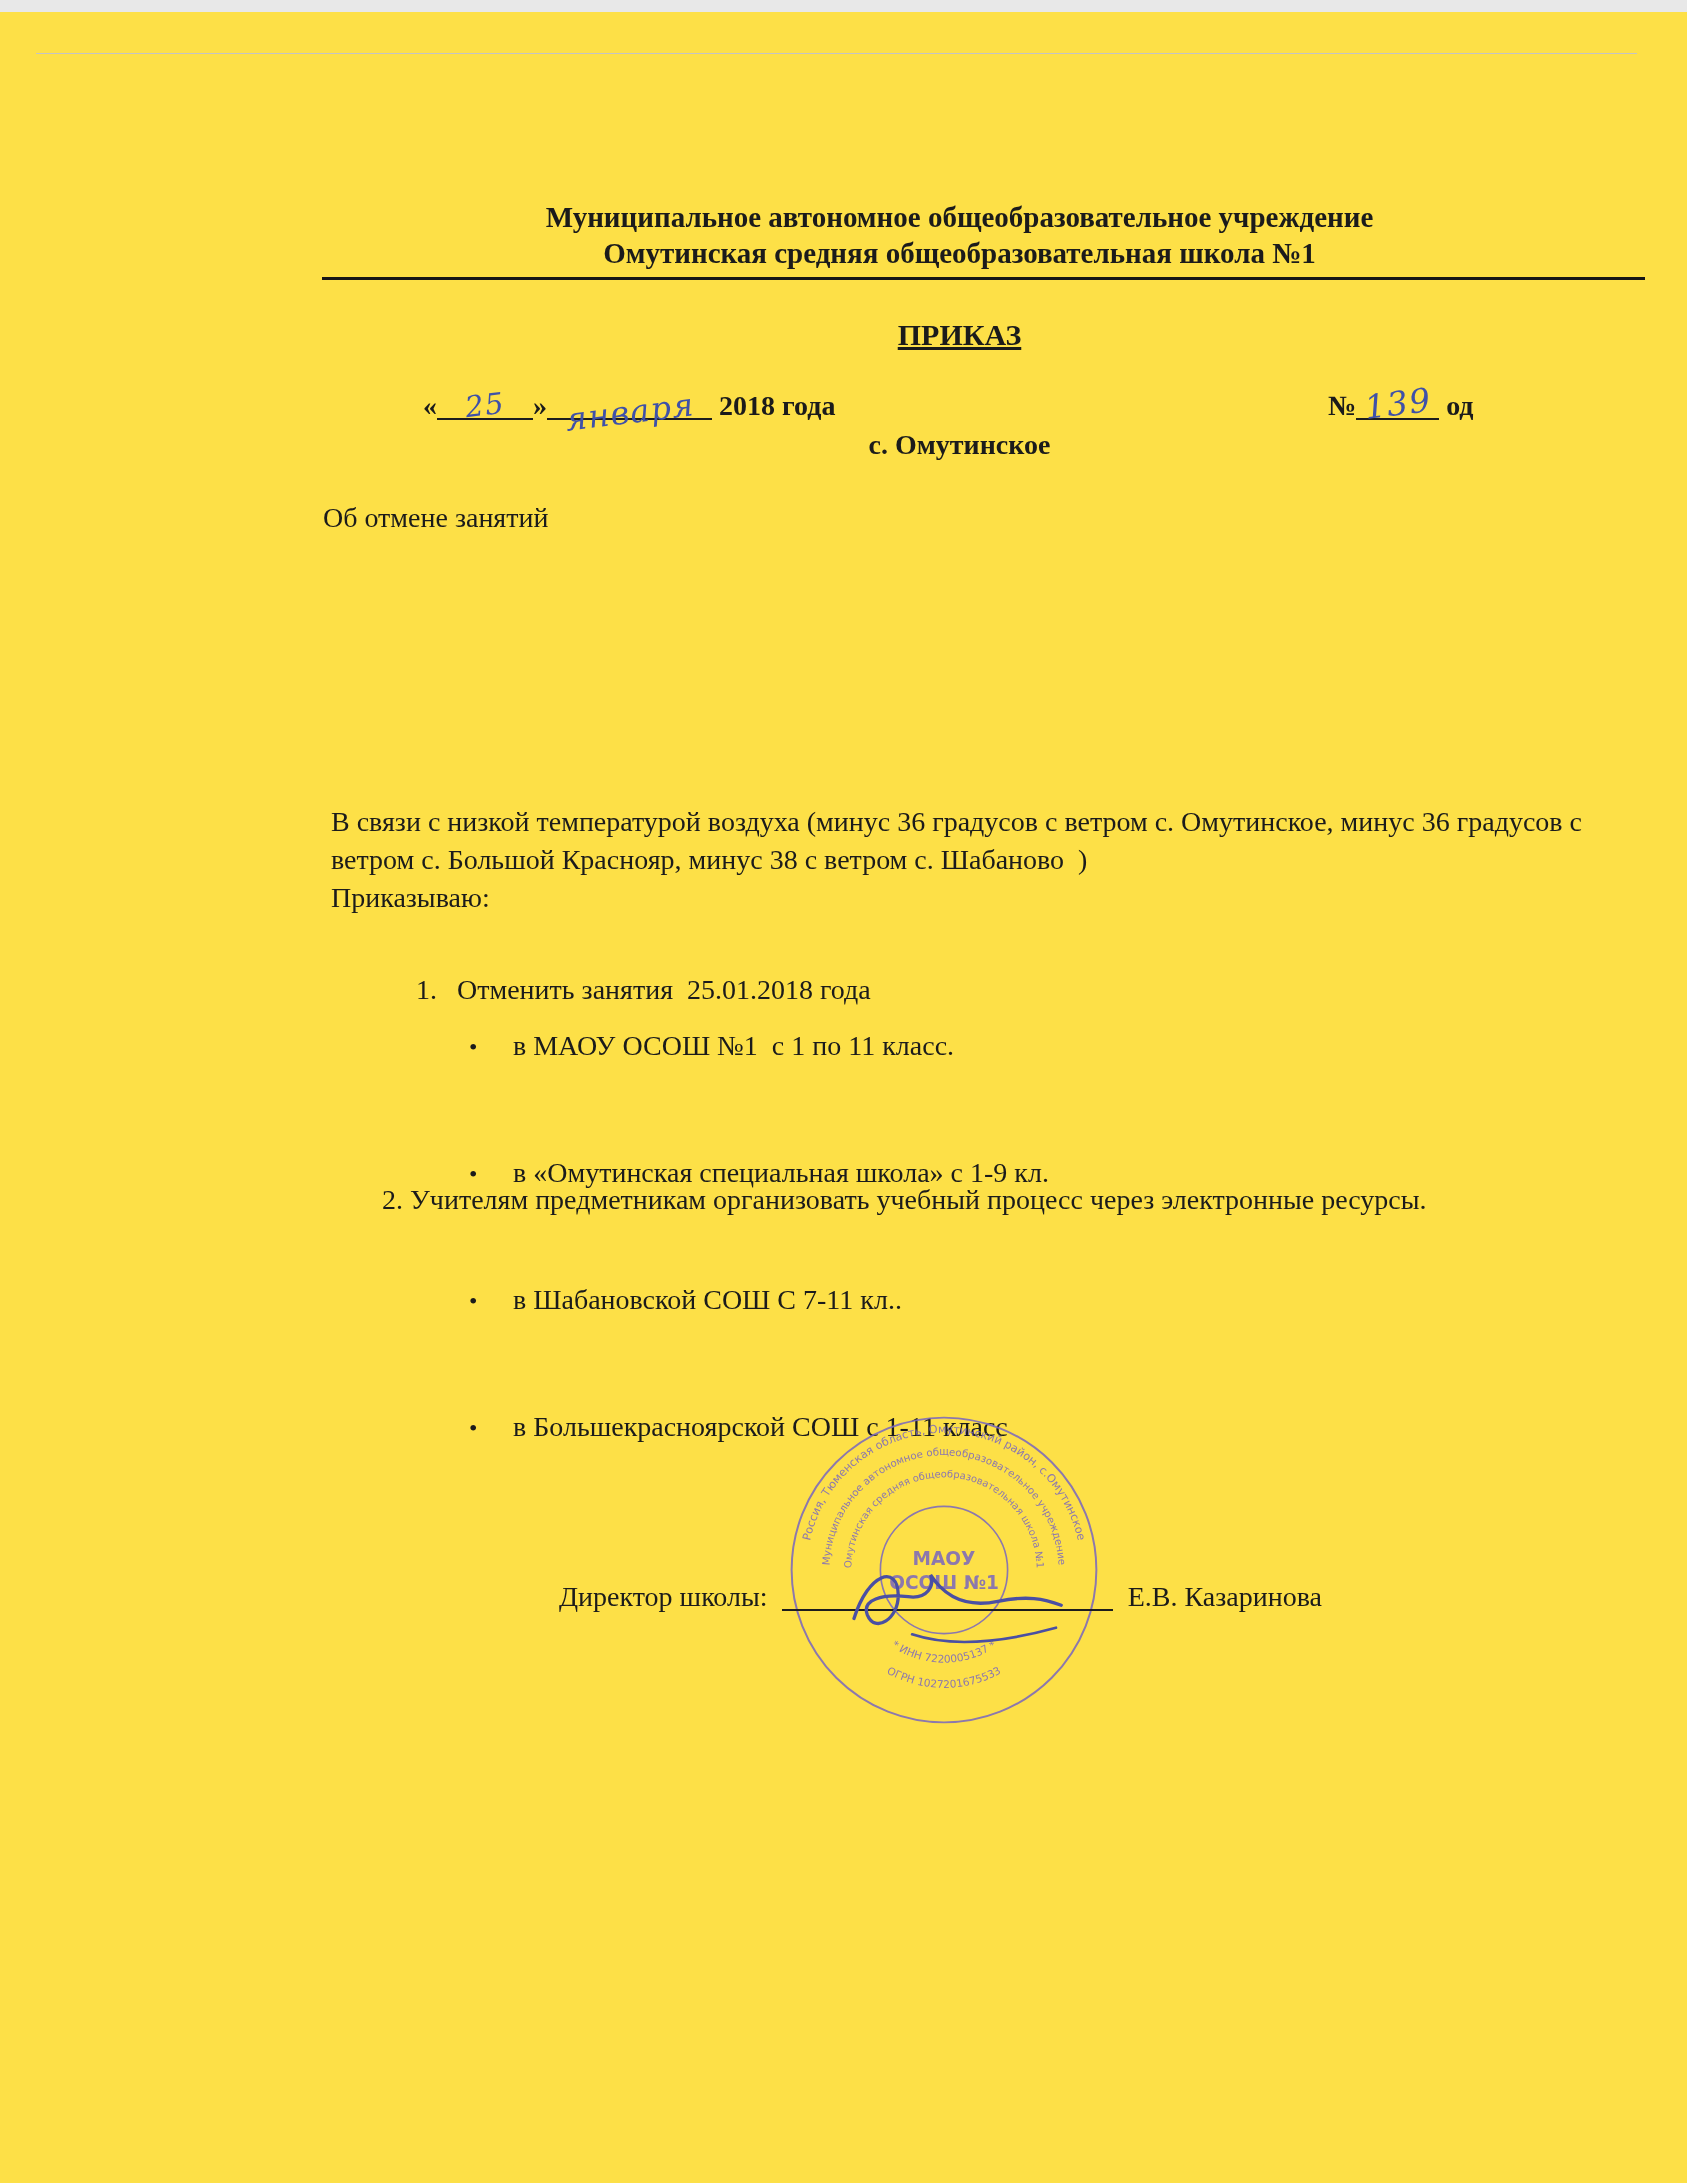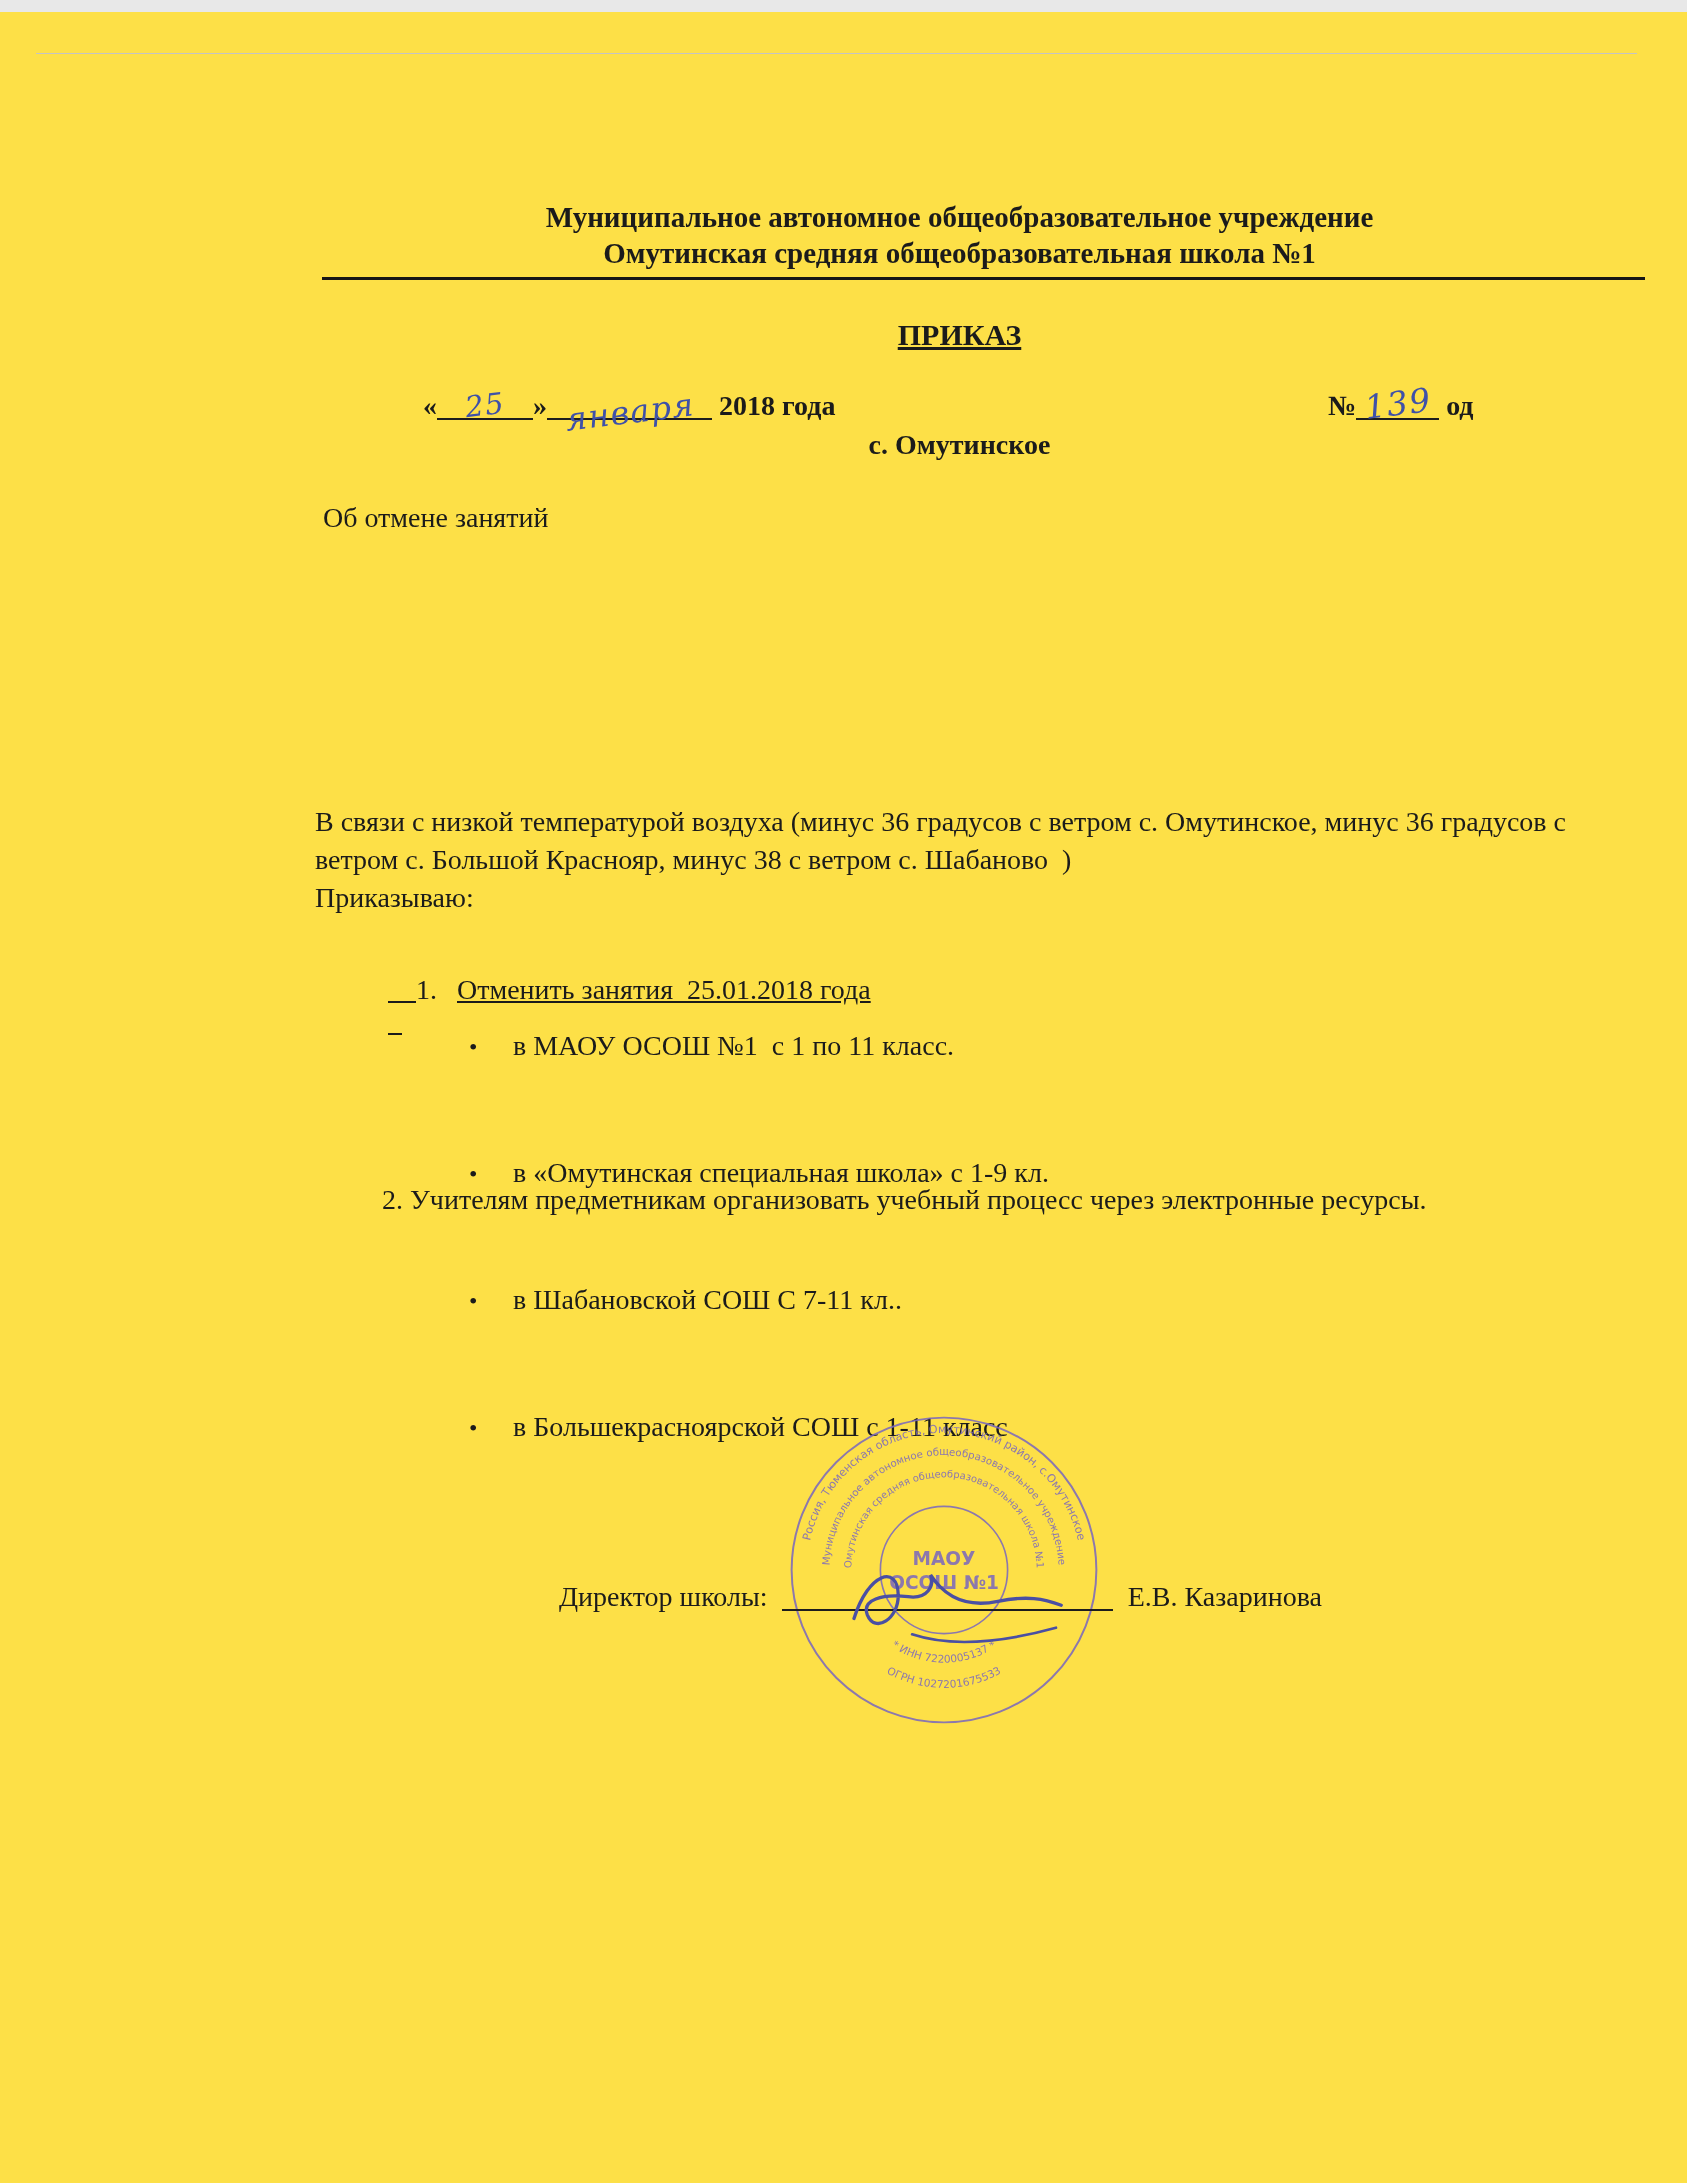--- a/index.html
+++ b/index.html
@@ -70,25 +70,25 @@
   .hand-month { font-size: 32px; bottom: -13.2px; }
   .hand-num   { font-size: 33px; bottom: -5.3px; }
 
   .place-line {
     top: 417px; left: 321px; width: 1277px;
     font-weight: bold; text-align: center;
   }
   .subject-line { top: 490px; left: 323px; }
 
   .body-block {
-    top: 791px; left: 315px; width: 1300px;
+    top: 791px; left: 331px; width: 1300px;
     line-height: 38px;
   }
 
-  .list-item1 { top: 930px; left: 388px; white-space: pre-wrap; text-decoration: underline; }
+  .list-item1 { top: 930px; left: 388px; white-space: pre-wrap; }
   .list-item1 .num { display: inline-block; width: 41px; }
 
   .bullet-list { top: 971px; left: 427px; }
   .bullet-row { line-height: 42px; white-space: pre-wrap; }
   .bullet-dot { display: inline-block; width: 44px; font-size: 24px; }
 
   .item2-line { top: 1172px; left: 382px; width: 1257px; white-space: pre-wrap; }
 
   .signature-row { top: 1569px; left: 559px; white-space: nowrap; z-index: 2; }
 

